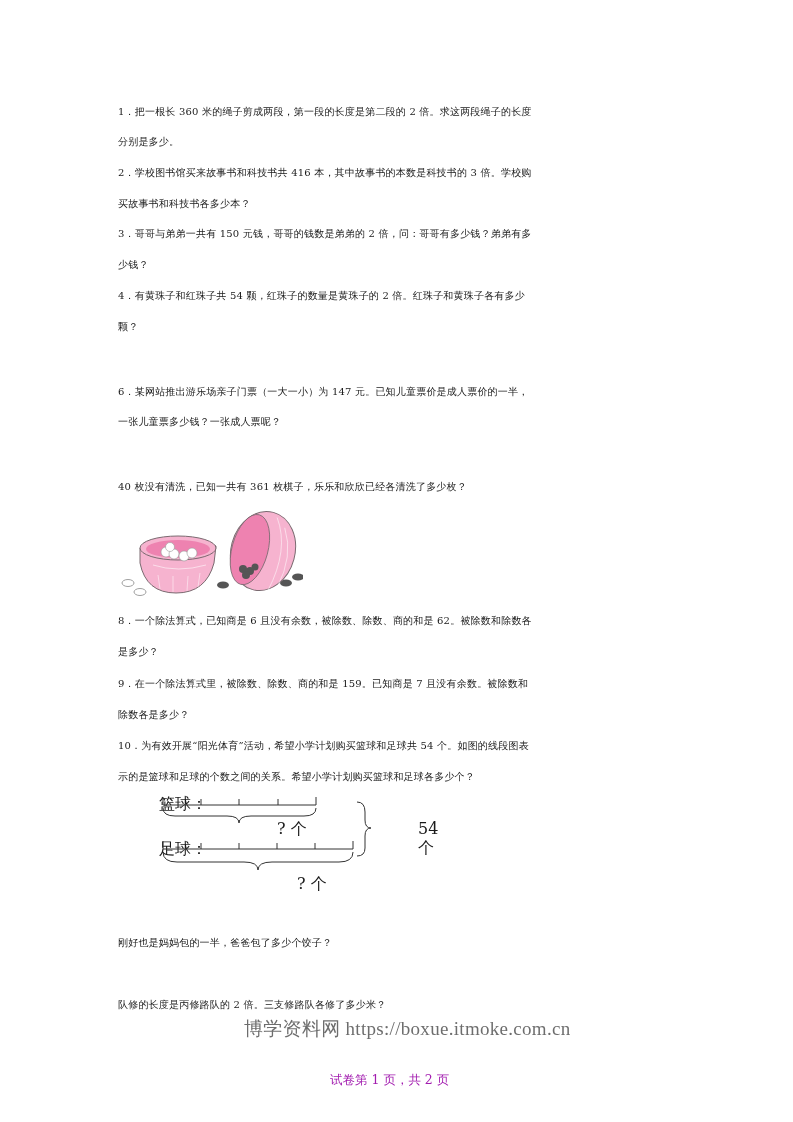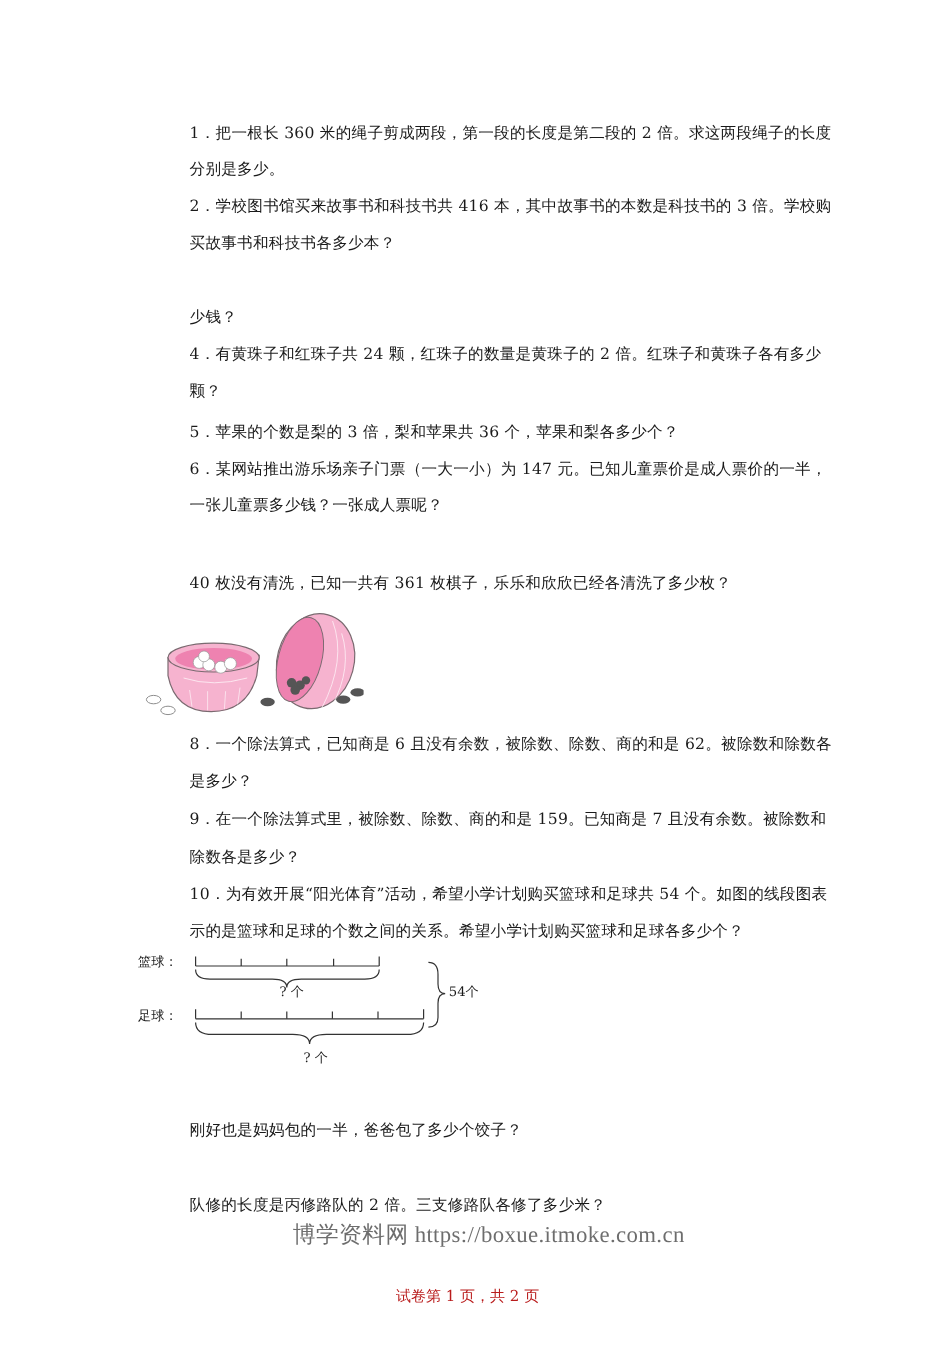--- a/index.html
+++ b/index.html
@@ -1,43 +1,43 @@
 <!DOCTYPE html>
 <html><head>
 <meta charset="utf-8">
 <style>
   html, body { margin: 0; padding: 0; background: #ffffff; }
   body { width: 793px; height: 1122px; position: relative; overflow: hidden;
          font-family: "DejaVu Serif", "Liberation Serif", serif; color: #1a1a1a; }
   .page { position: absolute; left: 0; top: 0; width: 793px; height: 1122px; }
-  .line { position: absolute; left: 118px; font-size: 13px; line-height: 18px; white-space: nowrap; letter-spacing: 0.2px; margin-left: 40px; }
+  .line { position: absolute; left: 118px; font-size: 10px; line-height: 18px; white-space: nowrap; letter-spacing: 0.2px; }
   .illus { position: absolute; left: 118px; top: 503px; width: 185px; height: 95px; }
   .diagram { position: absolute; left: 115px; top: 792px; width: 320px; height: 100px; }
-  .diagram .lbl { position: absolute; font-size: 11px; }
-  .footer-page { position: absolute; left: 330px; top: 1072px; font-size: 12.5px; color: #b91c1c; }
+  .diagram .lbl { position: absolute; font-size: 16px; margin-left: 44px; }
+  .footer-page { position: absolute; left: 330px; top: 1072px; font-size: 12.5px; color: #a21caf; }
   .watermark { position: absolute; left: 244px; top: 1016px; font-family: Liberation Serif, serif;
                font-size: 19px; color: rgba(60,60,60,0.75); letter-spacing: 0.3px; }
 </style>
 </head>
 <body>
 
 <div class="page">
 
   <div class="line" style="top:103px">1．把一根长 360 米的绳子剪成两段，第一段的长度是第二段的 2 倍。求这两段绳子的长度</div>
   <div class="line" style="top:133px">分别是多少。</div>
 
   <div class="line" style="top:164px">2．学校图书馆买来故事书和科技书共 416 本，其中故事书的本数是科技书的 3 倍。学校购</div>
   <div class="line" style="top:195px">买故事书和科技书各多少本？</div>
 
+  <div class="line" style="top:225px">3．哥哥与弟弟一共有 150 元钱，哥哥的钱数是弟弟的 2 倍，问：哥哥有多少钱？弟弟有多</div>
   <div class="line" style="top:256px">少钱？</div>
 
-  <div class="line" style="top:287px">4．有黄珠子和红珠子共 24 颗，红珠子的数量是黄珠子的 2 倍。红珠子和黄珠子各有多少</div>
+  <div class="line" style="top:287px">4．有黄珠子和红珠子共 54 颗，红珠子的数量是黄珠子的 2 倍。红珠子和黄珠子各有多少</div>
   <div class="line" style="top:318px">颗？</div>
 
-  <div class="line" style="top:352px">5．苹果的个数是梨的 3 倍，梨和苹果共 36 个，苹果和梨各多少个？</div>
 
   <div class="line" style="top:383px">6．某网站推出游乐场亲子门票（一大一小）为 147 元。已知儿童票价是成人票价的一半，</div>
   <div class="line" style="top:413px">一张儿童票多少钱？一张成人票呢？</div>
 
   <div class="line" style="top:478px">40 枚没有清洗，已知一共有 361 枚棋子，乐乐和欣欣已经各清洗了多少枚？</div>
 
   <svg class="illus" viewBox="0 0 185 95">
 
     <ellipse cx="10" cy="80" rx="6" ry="3.5" fill="#fff" stroke="#888" stroke-width="0.8"></ellipse>
     <ellipse cx="22" cy="89" rx="6" ry="3.5" fill="#fff" stroke="#888" stroke-width="0.8"></ellipse>

